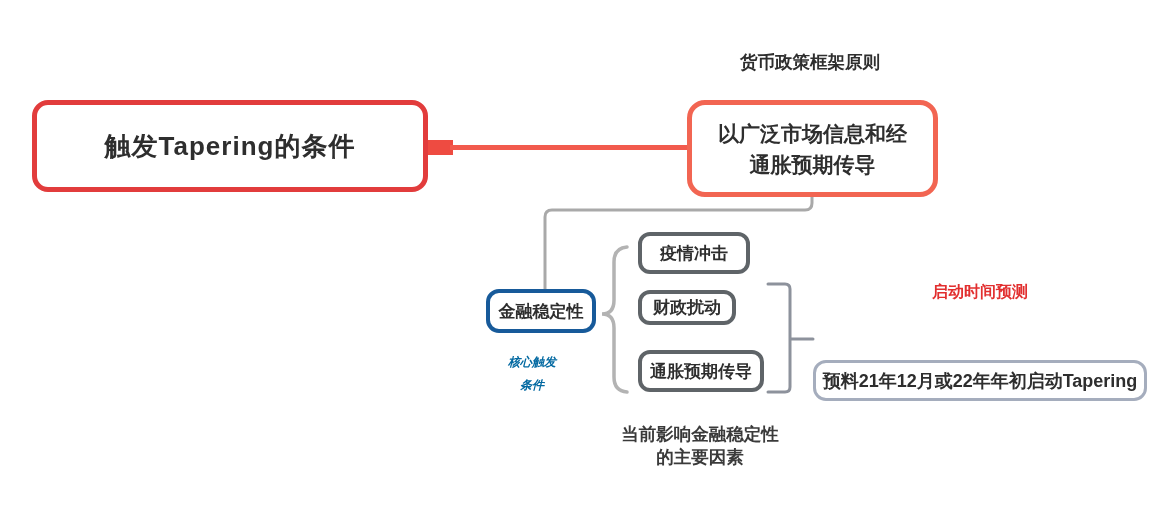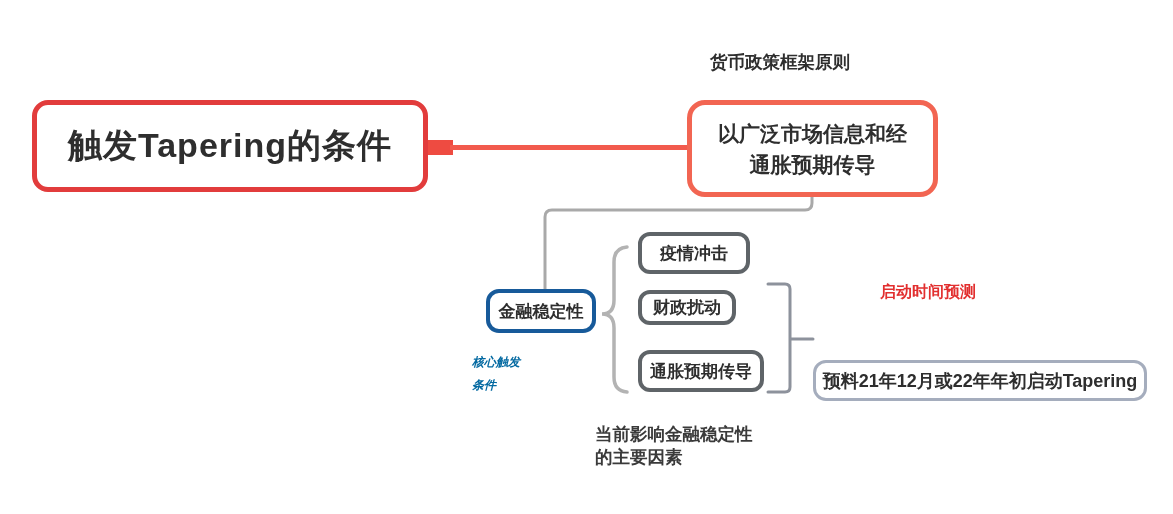--- a/index.html
+++ b/index.html
@@ -16,21 +16,21 @@
     box-sizing:border-box;
     background:#ffffff;
     display:flex;align-items:center;justify-content:center;
     text-align:center;
     color:#2e2e2e;
     font-weight:bold;
   }
   .node-root{
     left:32px;top:100px;width:396px;height:92px;
     border:5px solid #e23c3c;border-radius:16px;
-    font-size:34px;letter-spacing:1px;
+    font-size:26px;letter-spacing:1px;
   }
   .node-framework{
     left:687px;top:100px;width:251px;height:97px;
     border:5px solid #f26552;border-radius:18px;
     font-size:21px;line-height:31px;
   }
   .node-financial{
     left:486px;top:289px;width:110px;height:44px;
     border:4px solid #175a9a;border-radius:13px;
     font-size:17px;
@@ -44,21 +44,21 @@
   .node-factor2{left:638px;top:290px;width:98px;height:35px;}
   .node-factor3{left:638px;top:350px;width:126px;height:42px;}
   .node-prediction{
     left:813px;top:321px;width:334px;height:41px;
     border:3px solid #a5adbd;border-radius:13px;
     font-size:18px;
     margin-top:39px;
   }
   .float-label{
     position:absolute;
-    text-align:left;
+    text-align:center;
     font-weight:bold;
     color:#2e2e2e;
   }
   .label-framework{left:710px;top:50px;width:200px;font-size:17.5px;}
   .label-core{left:472px;top:351px;width:120px;font-size:12px;line-height:23px;color:#0369a1;font-style:italic;}
   .label-factors{left:595px;top:423px;width:210px;font-size:17.5px;line-height:23px;color:#3a3a3a;}
   .label-prediction{left:880px;top:282px;width:200px;font-size:16px;color:#e22f2f;}
 </style>
 </head>
 <body>

